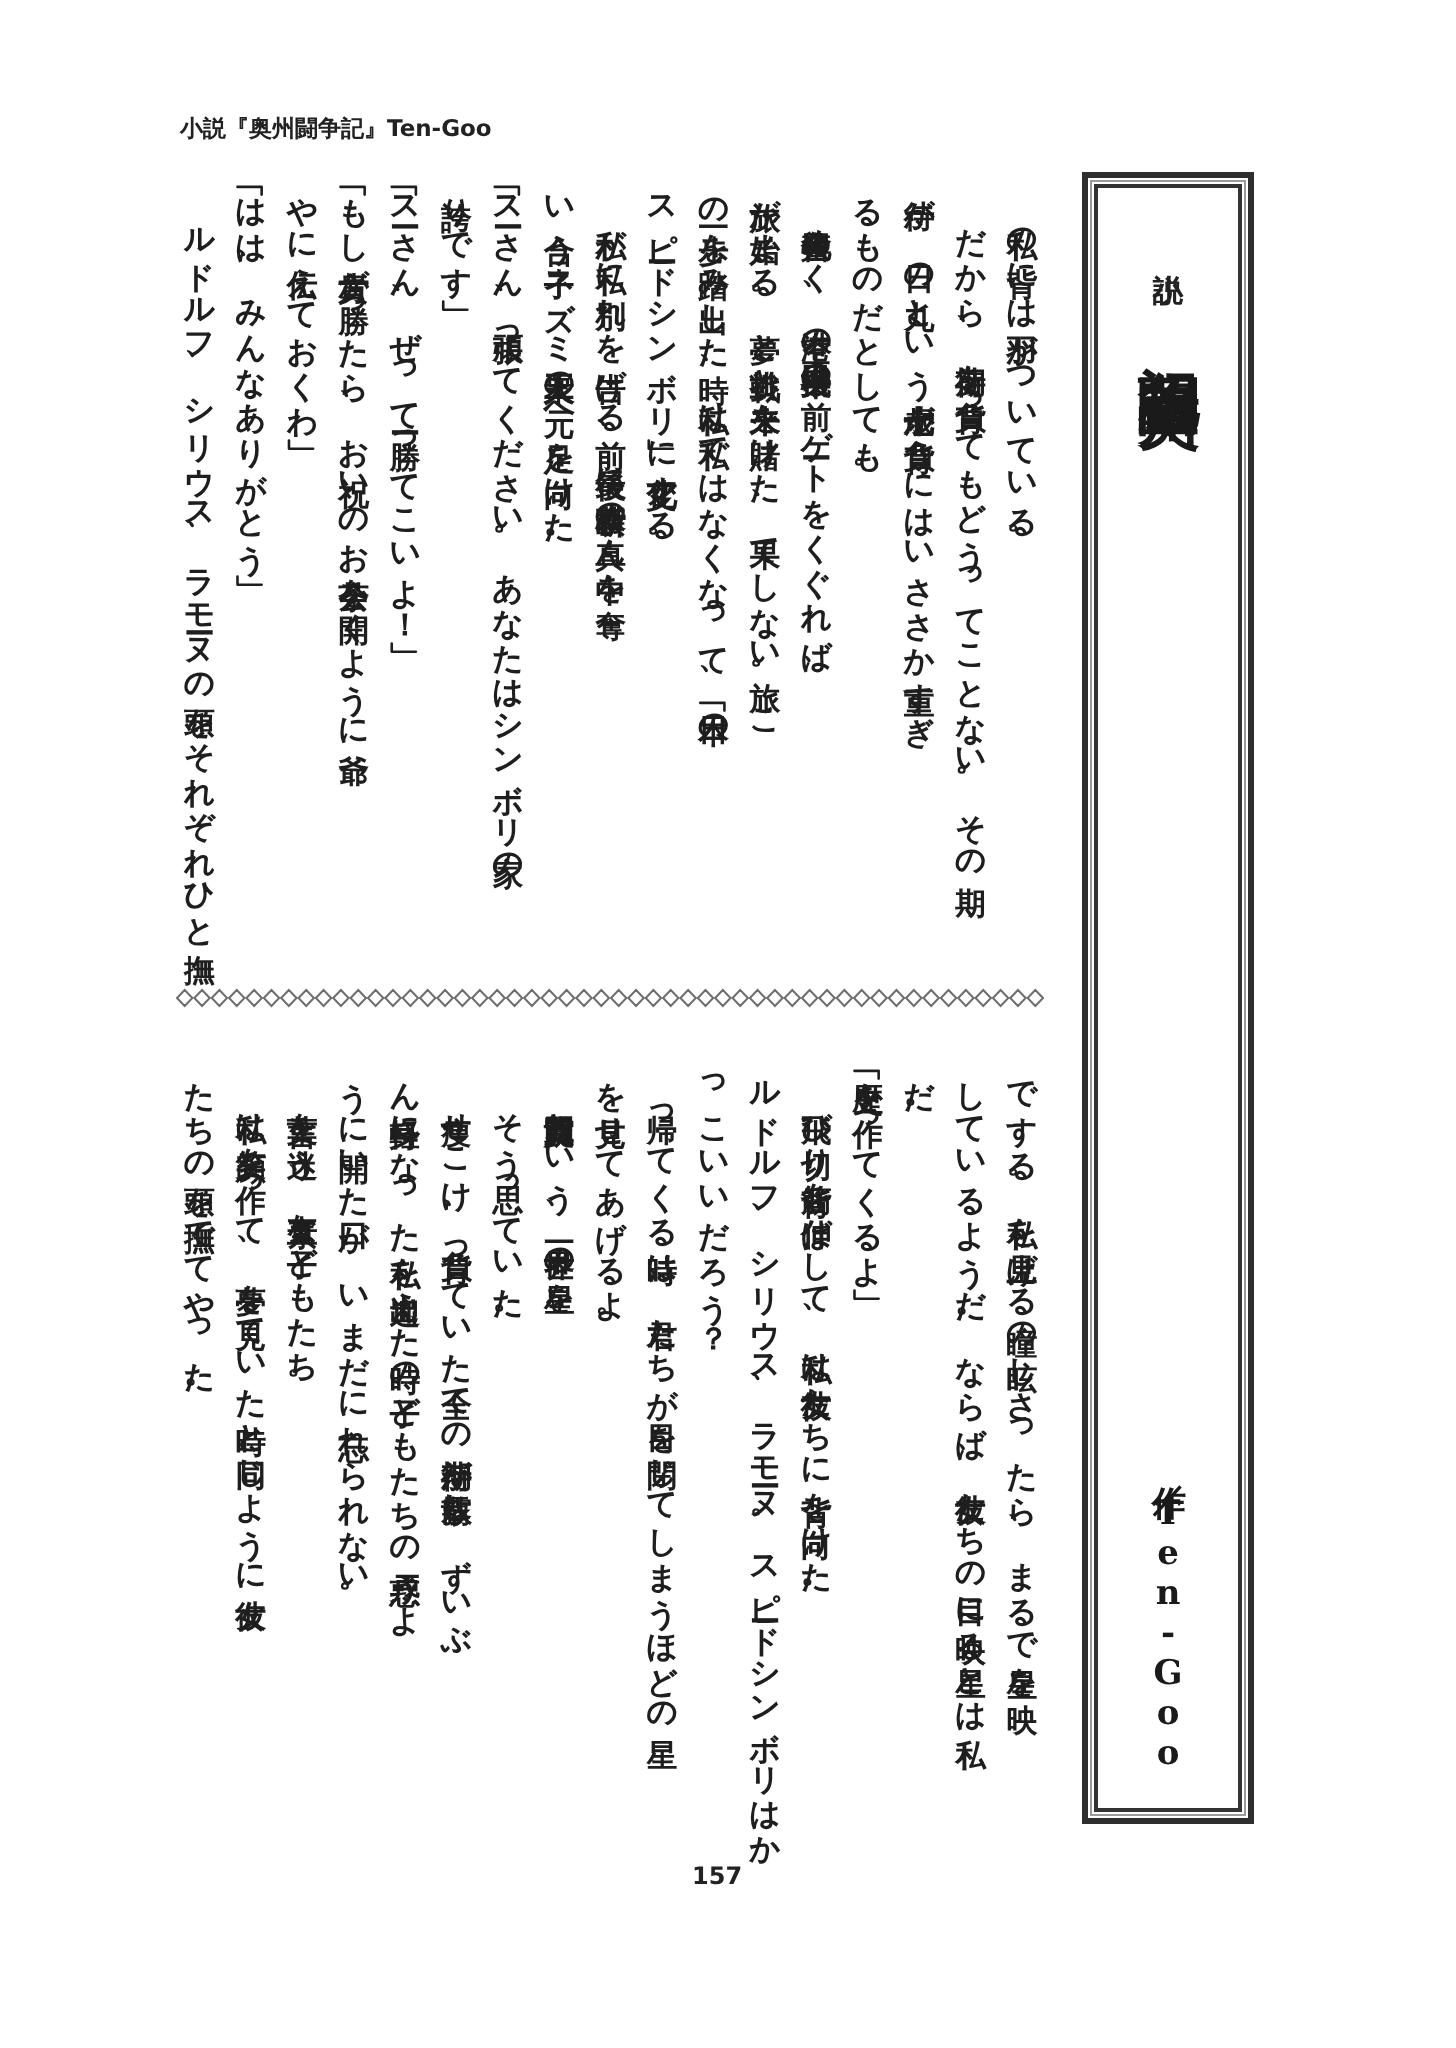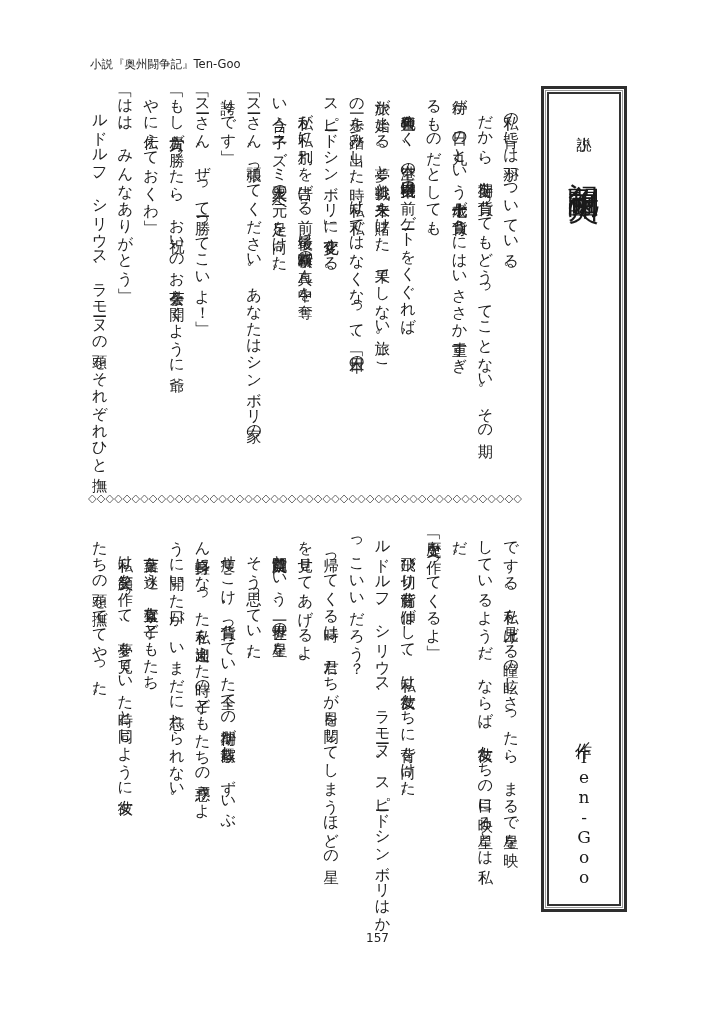--- a/index.html
+++ b/index.html
@@ -1,20 +1,20 @@
 <!DOCTYPE html>
 <html><head>
   <meta charset="utf-8">
   <style>
     html, body { margin:0; padding:0; }
     body {
       width:728px; height:1024px; background:#ffffff; overflow:hidden;
       font-family:"DejaVu Sans", sans-serif; color:#222222;
     }
-    .page { position:relative; width:728px; height:1024px; background:#fff; }
+    .page { position:relative; width:728px; height:1024px; background:#fff;font-weight:bold; }
 
     .running-header {
       position:absolute; left:90px; top:57px;
       font-size:11.5px; white-space:nowrap; color:#222;
       font-family:"DejaVu Sans", sans-serif;
     }
 
     .text-block {
       position:absolute; left:86px; width:437px; height:400px;
       writing-mode:vertical-rl;
@@ -57,21 +57,21 @@
       writing-mode:vertical-rl; font-size:31px; line-height:36px;
       letter-spacing:-3px; font-family:"DejaVu Sans", sans-serif; color:#1a1a1a;
     }
     .title-author {
       writing-mode:vertical-rl; text-orientation:upright;
       font-size:17px; line-height:20px;
       font-family:"DejaVu Serif", serif; color:#1a1a1a;
     }
 
     .page-number {
-      position:absolute; left:366px; top:931px;
+      position:absolute; left:346px; top:931px;
       font-size:12px; color:#222; font-family:"DejaVu Sans", sans-serif;
     }
   </style>
 </head>
 <body>
 
 <div class="page">
 
   <div class="running-header">小説『奥州闘争記』Ten-Goo</div>
 

